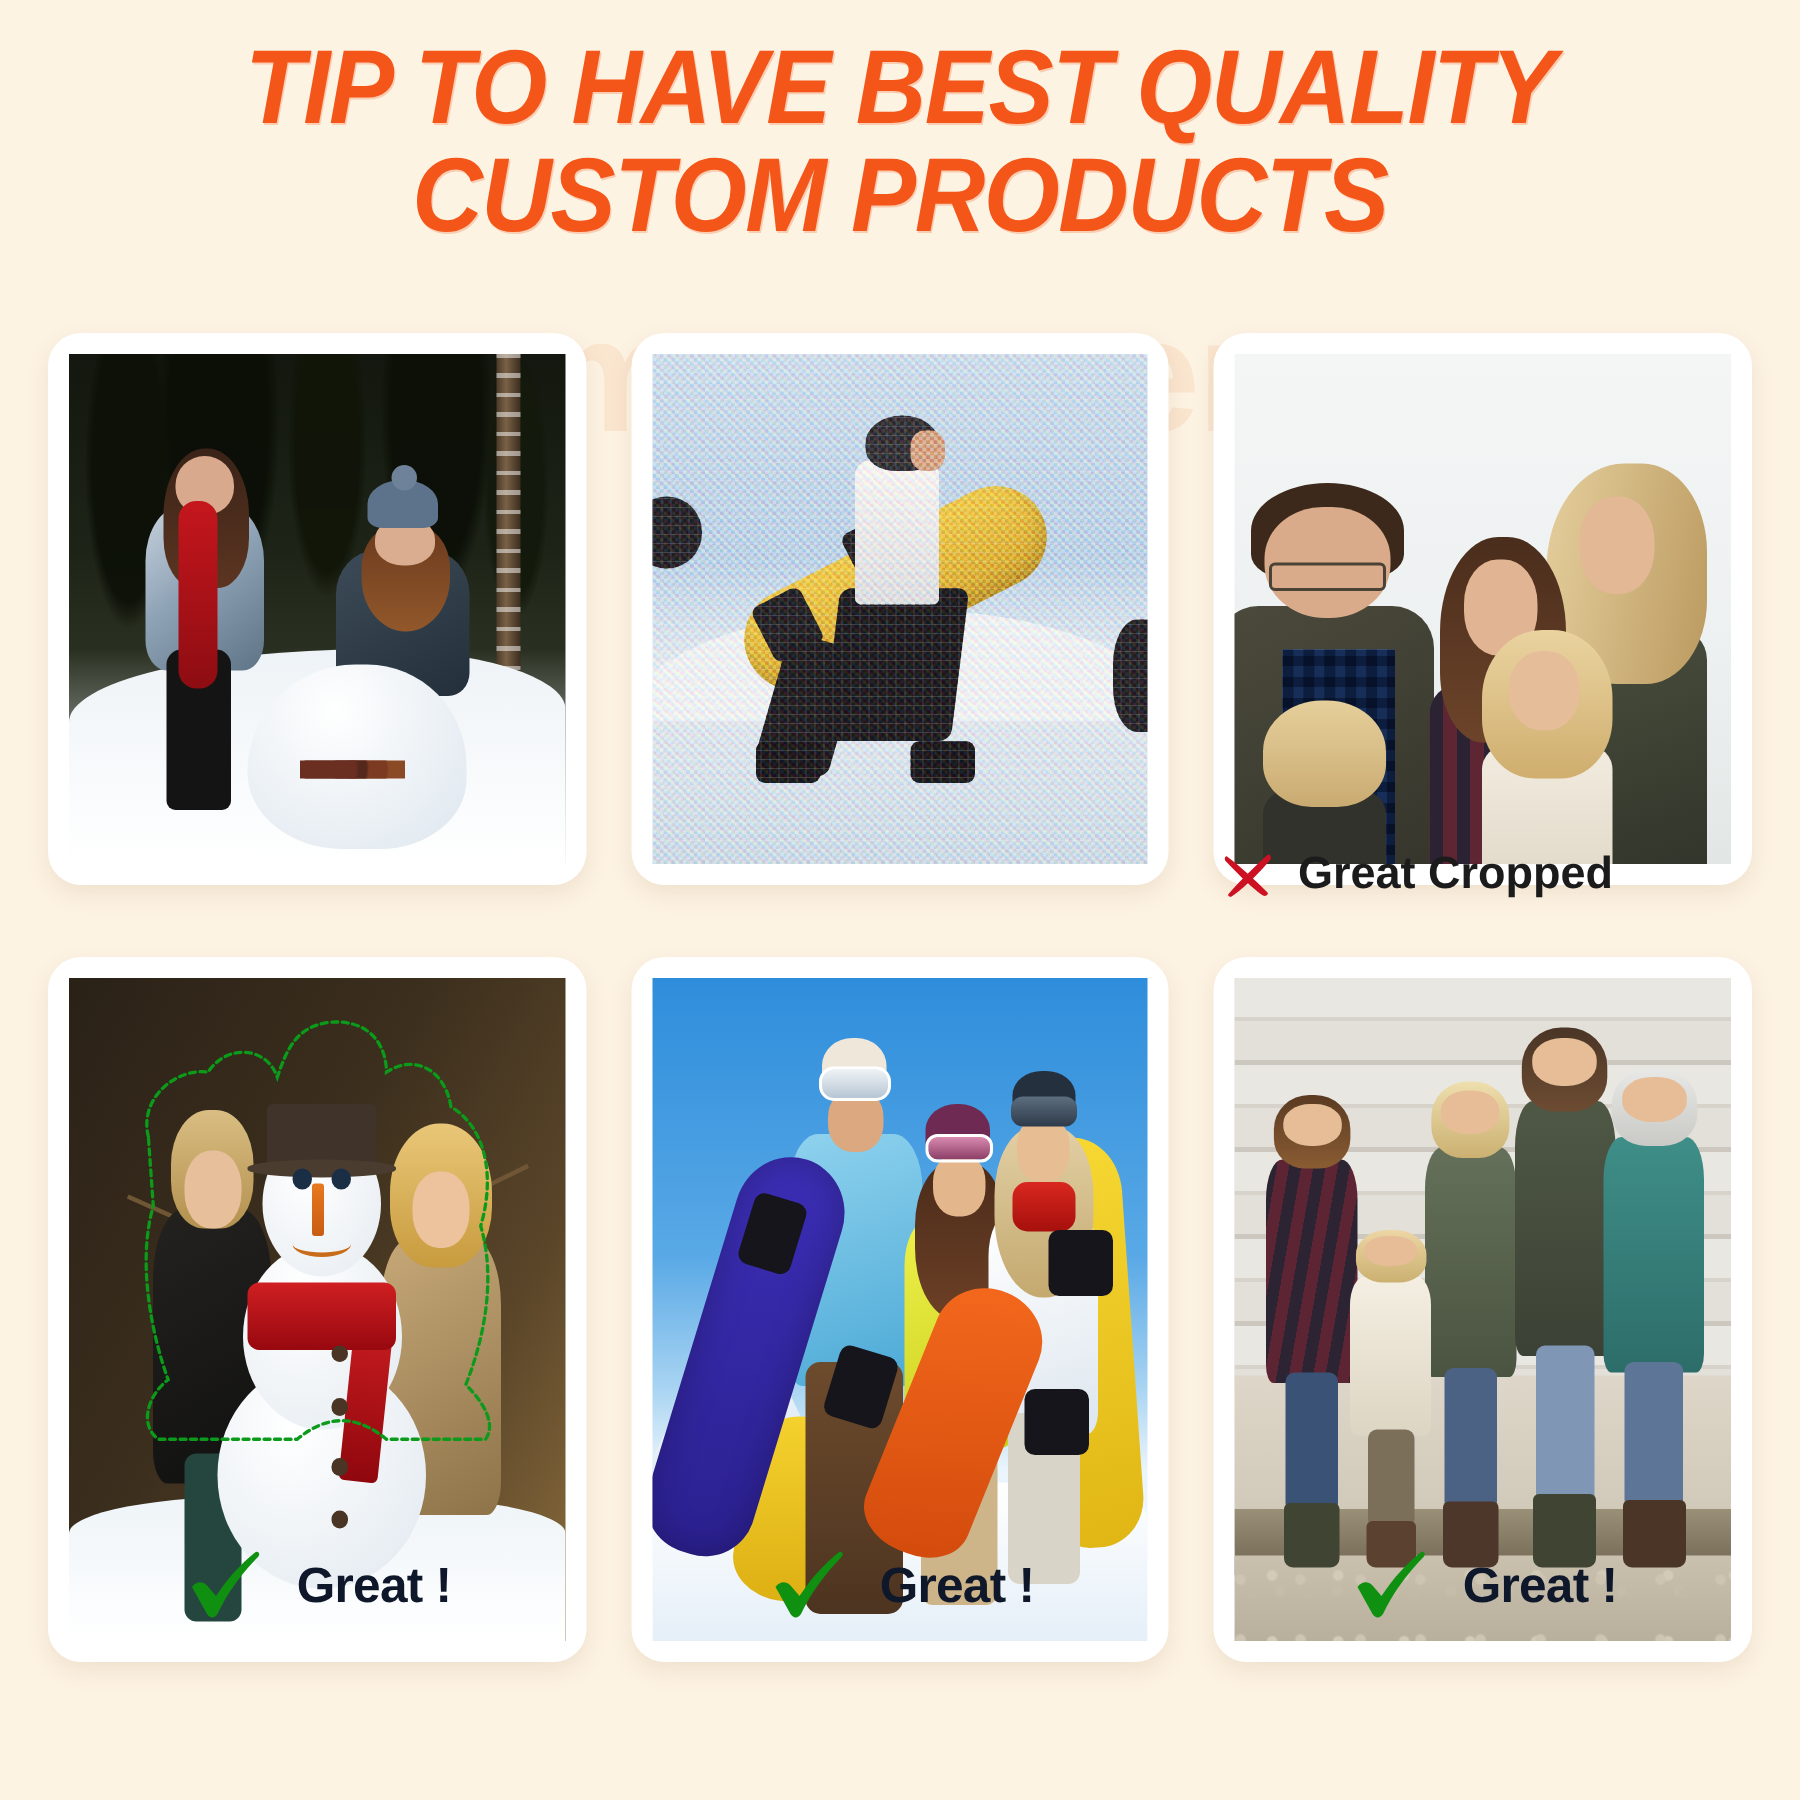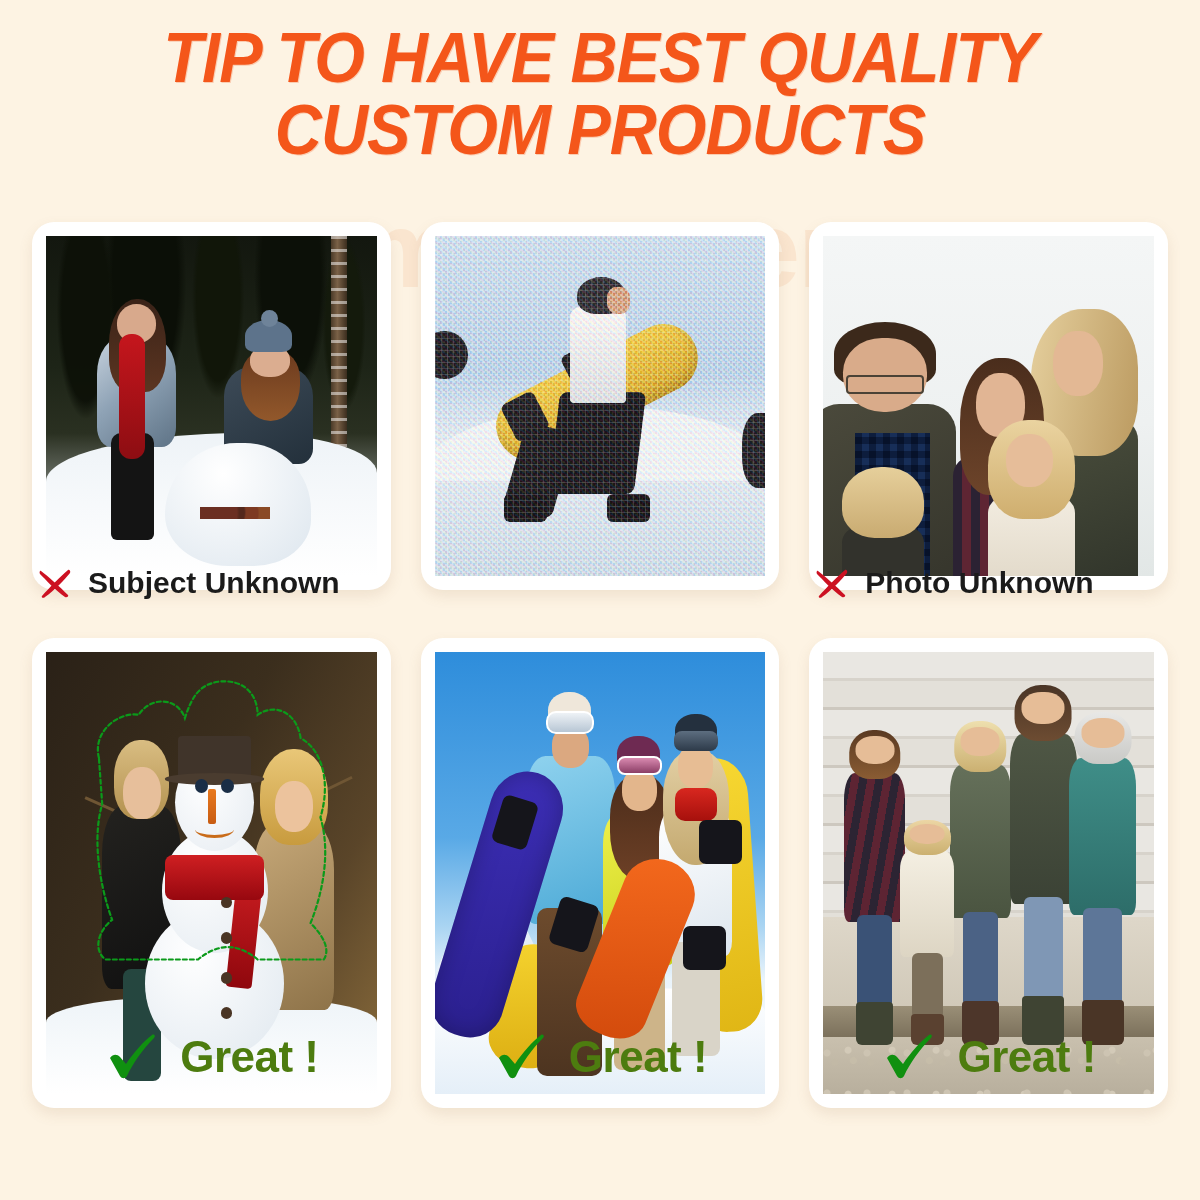--- a/index.html
+++ b/index.html
@@ -98,23 +98,23 @@
   }
   .caption-in {
     width:100%;
     height:74px;
     display:flex;
     align-items:center;
     justify-content:center;
     gap:22px;
   }
   .great-text {
-    font-size:44px;
+    font-size:33px;
     font-weight:800;
-    color:#4d7c0f;
+    color:#0f172a;
     letter-spacing:-0.5px;
   }
 
   svg.mark { display:block; flex:0 0 auto; }
 
   
   .p1 { background:linear-gradient(#13170f 0%,#1d2417 38%,#2a3021 58%,#e9eef2 100%); }
   .p1 .trees { position:absolute; inset:0;
     background:
       radial-gradient(ellipse 40px 150px at 12% 22%, #0d1108 0 60%, transparent 72%),
@@ -448,27 +448,20 @@
               <div class="body"></div>
               <div class="legs"></div>
               <div class="hair"></div>
               <div class="head"></div>
               <div class="beanie"></div>
               <div class="pom"></div>
             </div>
           <div class="mound"></div>
         </div>
       </div>
-      <div class="caption-out">
-        <svg class="mark" width="38" height="38" viewBox="0 0 38 38">
-          <path d="M5 7 C12 12 24 23 32 31 C33 32 31 34 29 33 C20 27 9 15 4 10 C3 8.5 4 6 5 7 Z" fill="#cc1122"></path>
-          <path d="M32 6 C25 12 13 24 6 32 C5 33 7 35 9 33 C18 27 29 15 34 9 C35 7 33 5 32 6 Z" fill="#cc1122"></path>
-        </svg>
-        <span>Subject Unknown</span>
-      </div>
     </div>
 
     <div class="cell">
       <div class="card bad">
         <div class="photo p2">
           <div class="hill"></div>
           <div class="blob-l"></div>
             <div class="blob-r"></div>
           <div class="board"></div>
             <div class="bind1"></div>
@@ -517,21 +510,21 @@
               <div class="b"></div>
               <div class="hair"></div>
             </div>
         </div>
       </div>
       <div class="caption-out">
         <svg class="mark" width="38" height="38" viewBox="0 0 38 38">
           <path d="M5 7 C12 12 24 23 32 31 C33 32 31 34 29 33 C20 27 9 15 4 10 C3 8.5 4 6 5 7 Z" fill="#cc1122"></path>
           <path d="M32 6 C25 12 13 24 6 32 C5 33 7 35 9 33 C18 27 29 15 34 9 C35 7 33 5 32 6 Z" fill="#cc1122"></path>
         </svg>
-        <span>Photo Unknown</span>
+        <span>Great Cropped</span>
       </div>
     </div>
 
     <div class="cell">
       <div class="card">
         <div class="photo p4">
           <div class="ground"></div>
           <div class="stickL"></div>
             <div class="stickR"></div>
           <div class="womanL">

